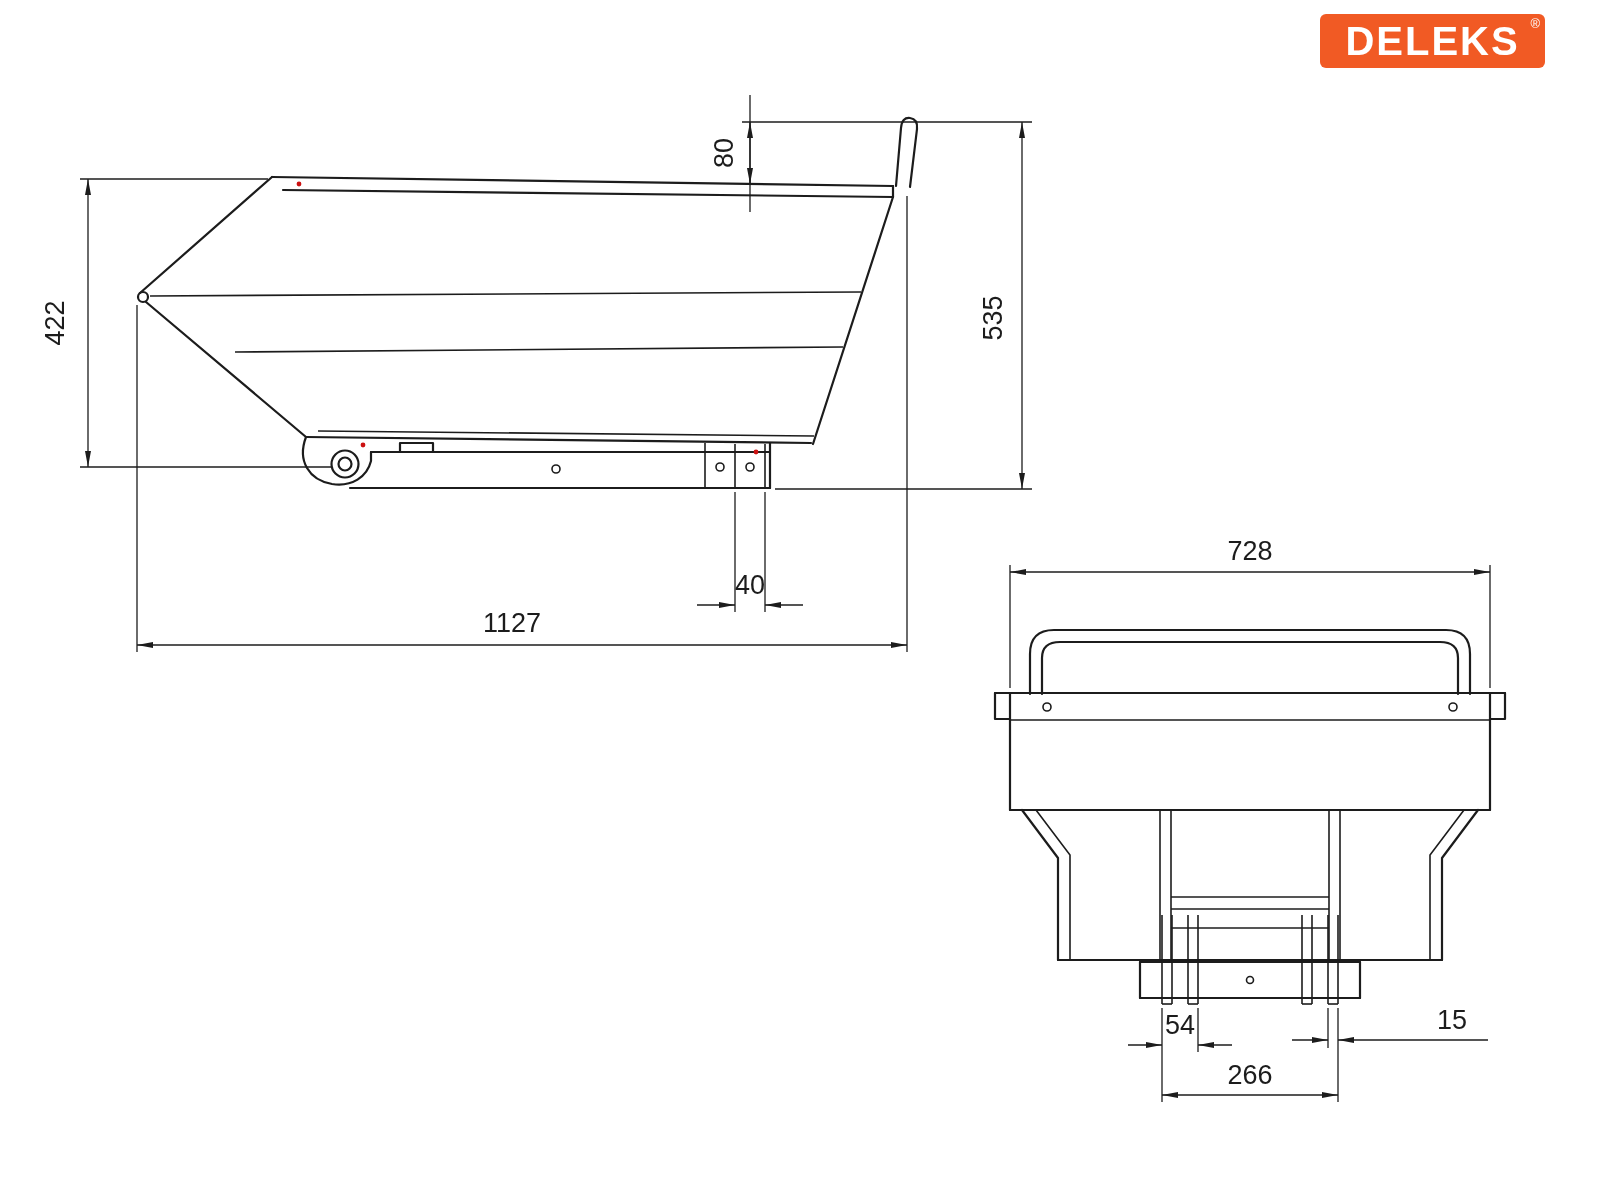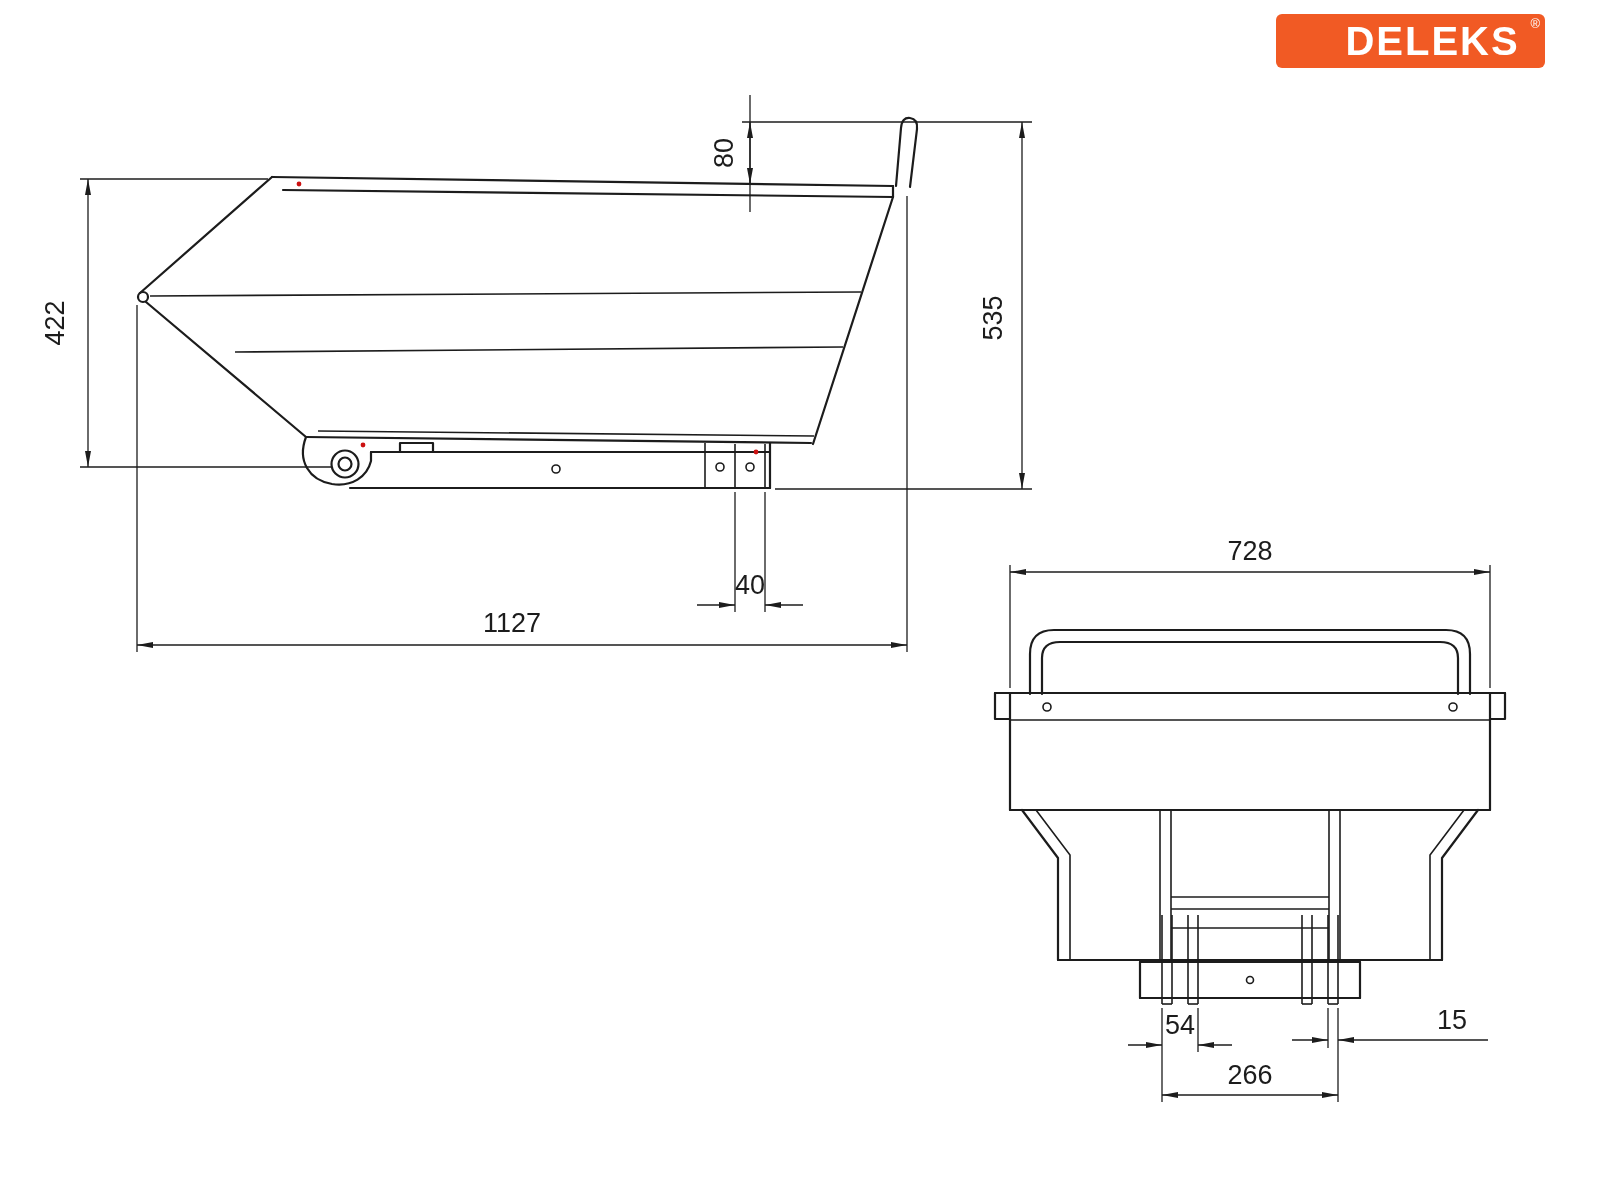--- a/index.html
+++ b/index.html
@@ -8,21 +8,21 @@
     font-family:"Liberation Sans", sans-serif; overflow:hidden;
   }
   svg { position:absolute; left:0; top:0; }
   .dw   { stroke:#1c1c1c; stroke-width:2.2; fill:none; stroke-linejoin:round; stroke-linecap:round; }
   .dwthin { stroke:#1c1c1c; stroke-width:1.6; fill:none; }
   .dim  { stroke:#1c1c1c; stroke-width:1.3; fill:none; }
   .dimtxt { font-family:"Liberation Sans", sans-serif; font-size:27px; fill:#1c1c1c; }
   .reddot { fill:#cc1111; stroke:none; }
   .logo {
     position:absolute; top:14px; right:55px; width:225px; height:54px;
-    background:#f15a24; border-radius:6px; display:flex; align-items:center; justify-content:center;padding-left:44px;
+    background:#f15a24; border-radius:6px; display:flex; align-items:center; justify-content:center;
   }
   .logo-text {
     color:#ffffff; font-weight:bold; font-size:40px; letter-spacing:2px; line-height:1;
   }
   .logo-reg {
     position:absolute; top:3px; right:5px; color:#ffffff; font-size:13px; line-height:1;
   }
 </style>
 </head>
 <body>

